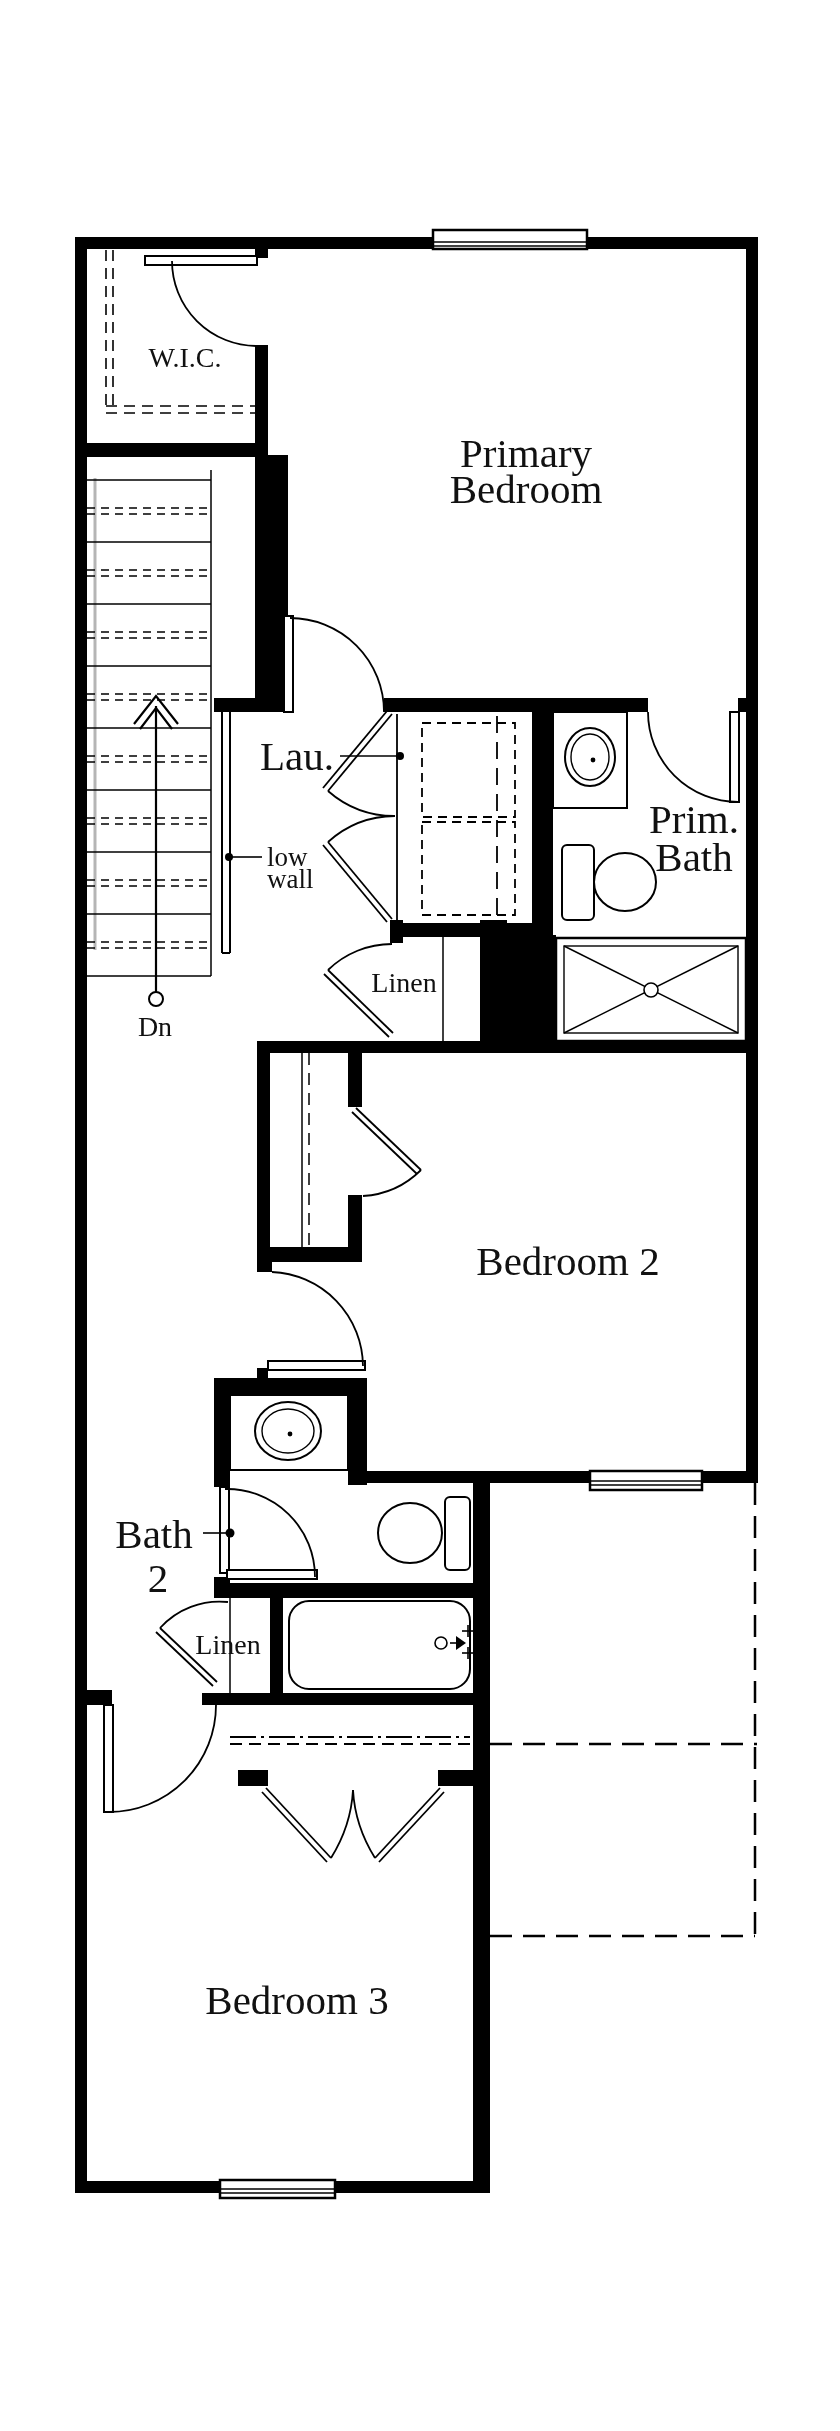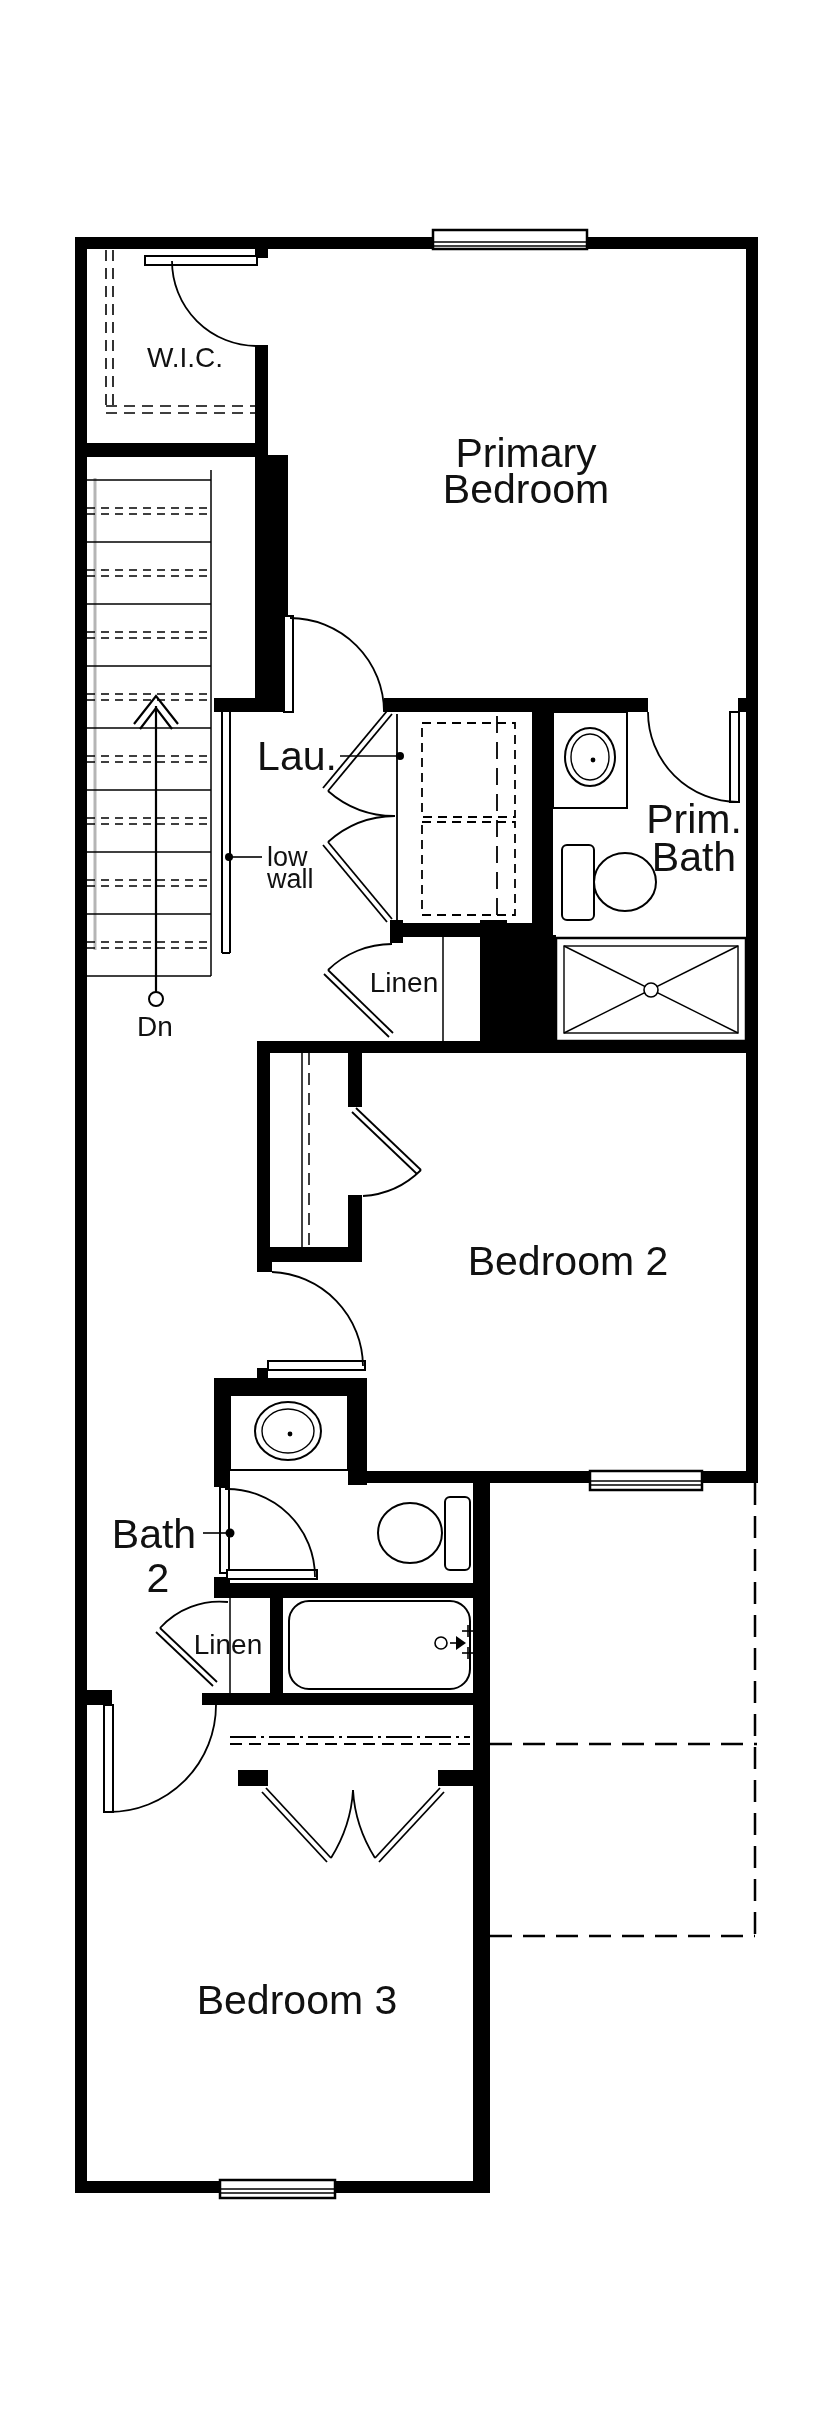--- a/index.html
+++ b/index.html
@@ -1,17 +1,17 @@
 <!DOCTYPE html>
 <html><head>
 <meta charset="utf-8">
 <style>
   html,body{margin:0;padding:0;background:#fff;}
   .stage{position:relative;width:840px;height:2431px;background:#fff;overflow:hidden;
-         font-family:Liberation Sans, sans-serif;}
+         font-family:Liberation Serif, serif;}
   svg{position:absolute;left:0;top:0;}
   svg text{fill:#111;}
   .lbl-big{font-size:41px;}
   .lbl-med{font-size:28px;}
   .lbl-sm{font-size:27px;}
 </style>
 </head>
 <body>
 
 <div class="stage">

